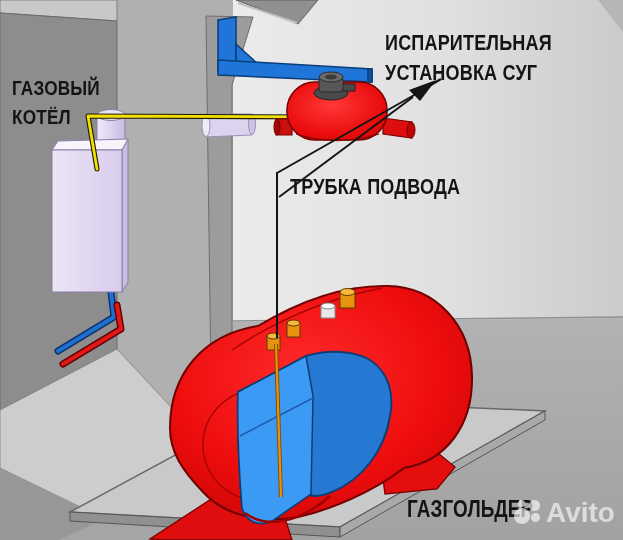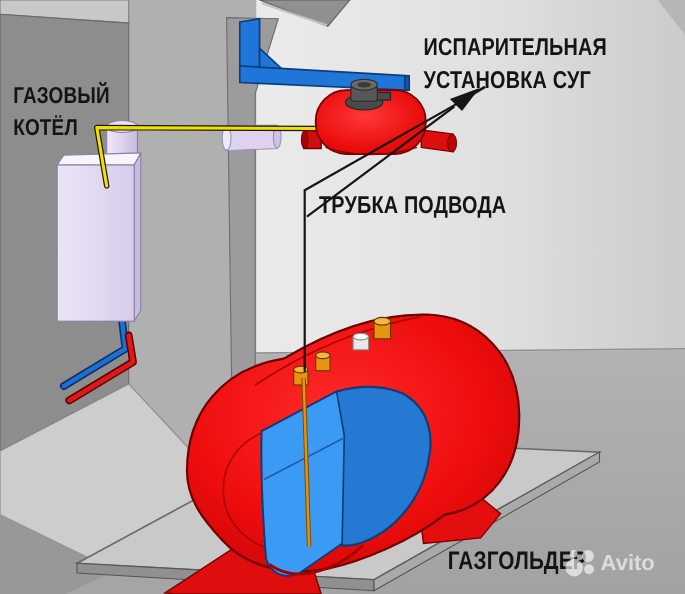--- a/index.html
+++ b/index.html
@@ -21,21 +21,21 @@
   #watermark{
     position:absolute;left:514px;top:497px;display:flex;align-items:flex-start;
     color:rgba(255,255,255,0.62);
   }
   #avito-logo{position:relative;width:29px;height:31px;margin-right:3px;}
   #avito-logo i{position:absolute;border-radius:50%;background:rgba(255,255,255,0.62);}
   #avito-logo .c1{width:16px;height:16px;left:0;top:11px;}   
   #avito-logo .c2{width:11px;height:11px;left:15px;top:3px;} 
   #avito-logo .c3{width:7px;height:7px;left:4px;top:3px;}    
   #avito-logo .c4{width:9px;height:9px;left:17px;top:16px;}  
-  #avito-text{font-size:20px;font-weight:700;line-height:31px;}
+  #avito-text{font-size:28px;font-weight:700;line-height:31px;}
 </style>
 </head>
 <body>
 
 <div id="stage">
 
 <svg width="623" height="540" viewBox="0 0 623 540">
   <defs>
     <linearGradient id="wallGrad" x1="0" y1="0" x2="1" y2="0">
       <stop offset="0" stop-color="#ebebeb"></stop>

